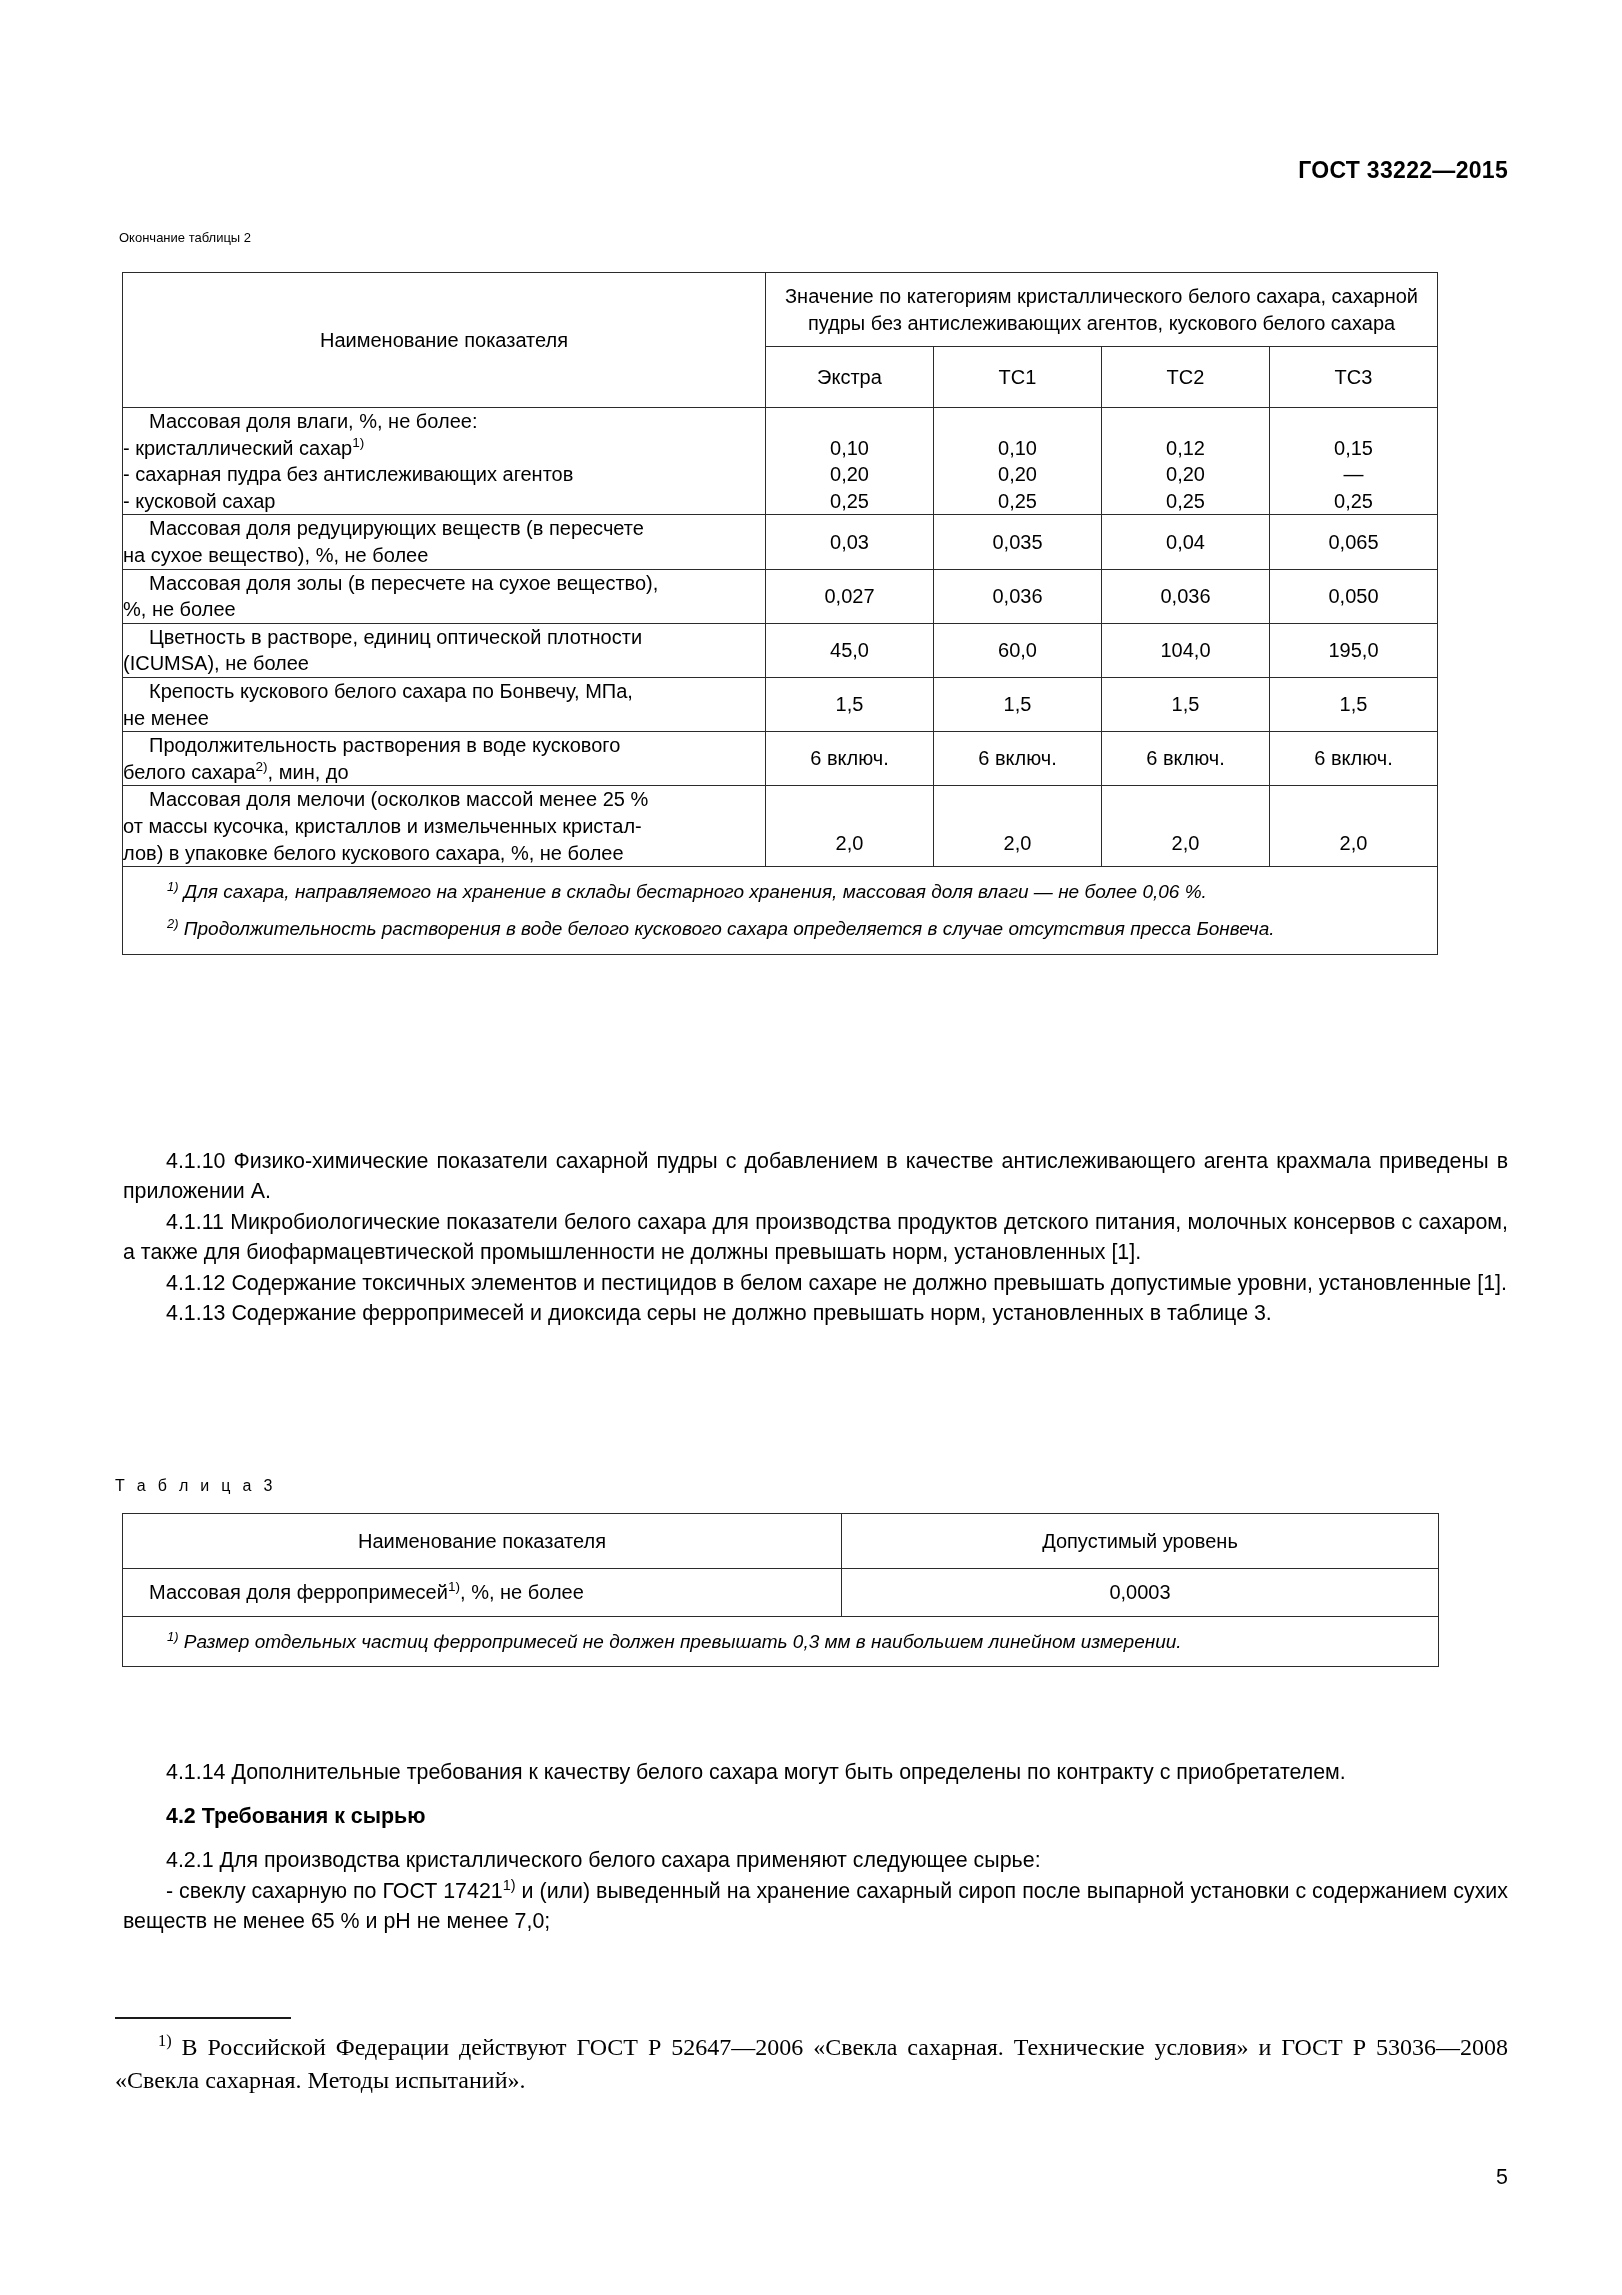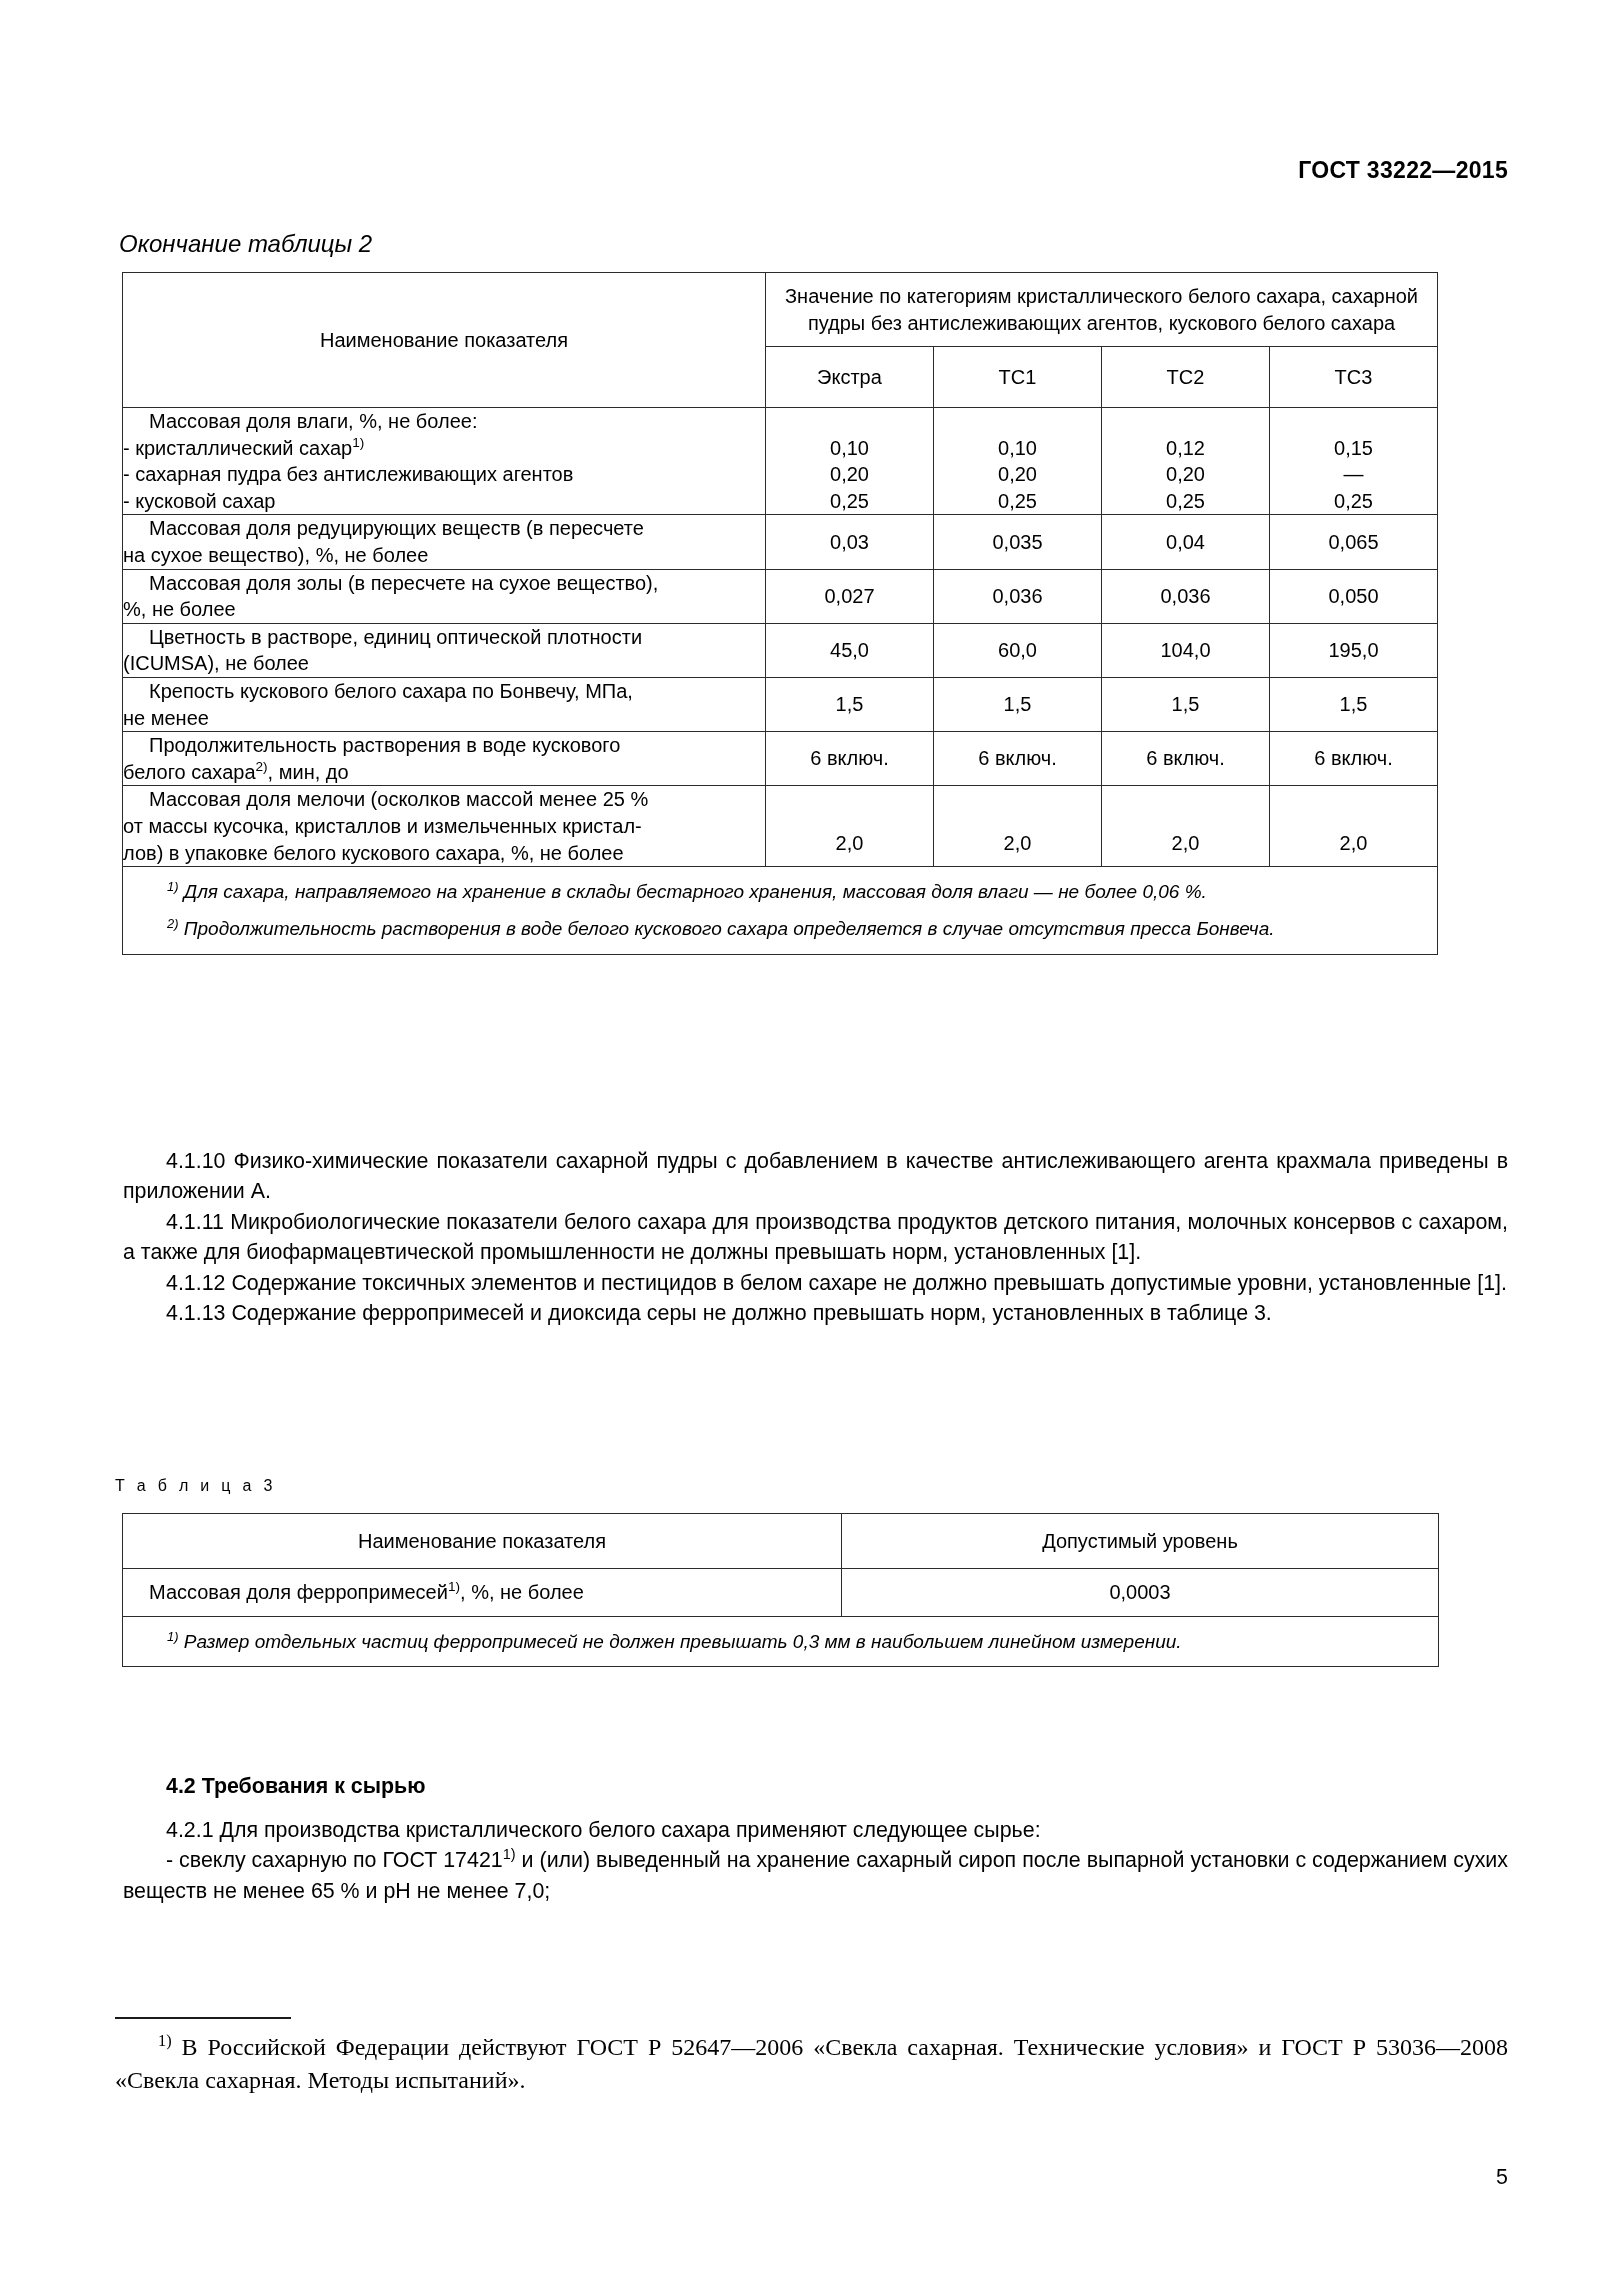--- a/index.html
+++ b/index.html
@@ -33,22 +33,21 @@
     font-weight: bold;
     letter-spacing: 0.3px;
     white-space: nowrap;
   }
 
   
   .table-cont-caption {
     position: absolute;
     left: 119px;
     top: 230px;
-    font-size: 24px;
-    font-style: italic;
+    font-size: 13px;
   }
   .table-label {
     position: absolute;
     left: 115px;
     top: 1477px;
     font-size: 16px;
     letter-spacing: 3.8px;
   }
 
   
@@ -319,20 +318,21 @@
       </tr>
       <tr>
         <td colspan="2" class="foot-cell">
           <p><sup>1)</sup> <span>Размер отдельных частиц ферропримесей не должен превышать 0,3 мм в наибольшем линейном измерении.</span></p>
         </td>
       </tr>
     </tbody>
   </table>
 
   <div class="body-block blk-b">
+    <p class="ind">4.1.14  Дополнительные требования к качеству белого сахара могут быть определены по контракту с приобретателем.</p>
     <p class="sec-head" style="margin-top:13.8px;">4.2  Требования к сырью</p>
     <p class="ind" style="margin-top:13.8px;">4.2.1  Для производства кристаллического белого сахара применяют следующее сырье:</p>
     <p class="ind"><span>- свеклу сахарную по ГОСТ 17421</span><sup>1)</sup><span> и (или) выведенный на хранение сахарный сироп после выпарной установки с содержанием сухих веществ не менее 65 % и рН не менее 7,0;</span></p>
   </div>
 
   <div class="footnote">
     <div class="rule"></div>
     <p class="ind"><sup>1)</sup> <span>В Российской Федерации действуют ГОСТ Р 52647—2006 «Свекла сахарная. Технические условия» и ГОСТ Р 53036—2008 «Свекла сахарная. Методы испытаний».</span></p>
   </div>
 

